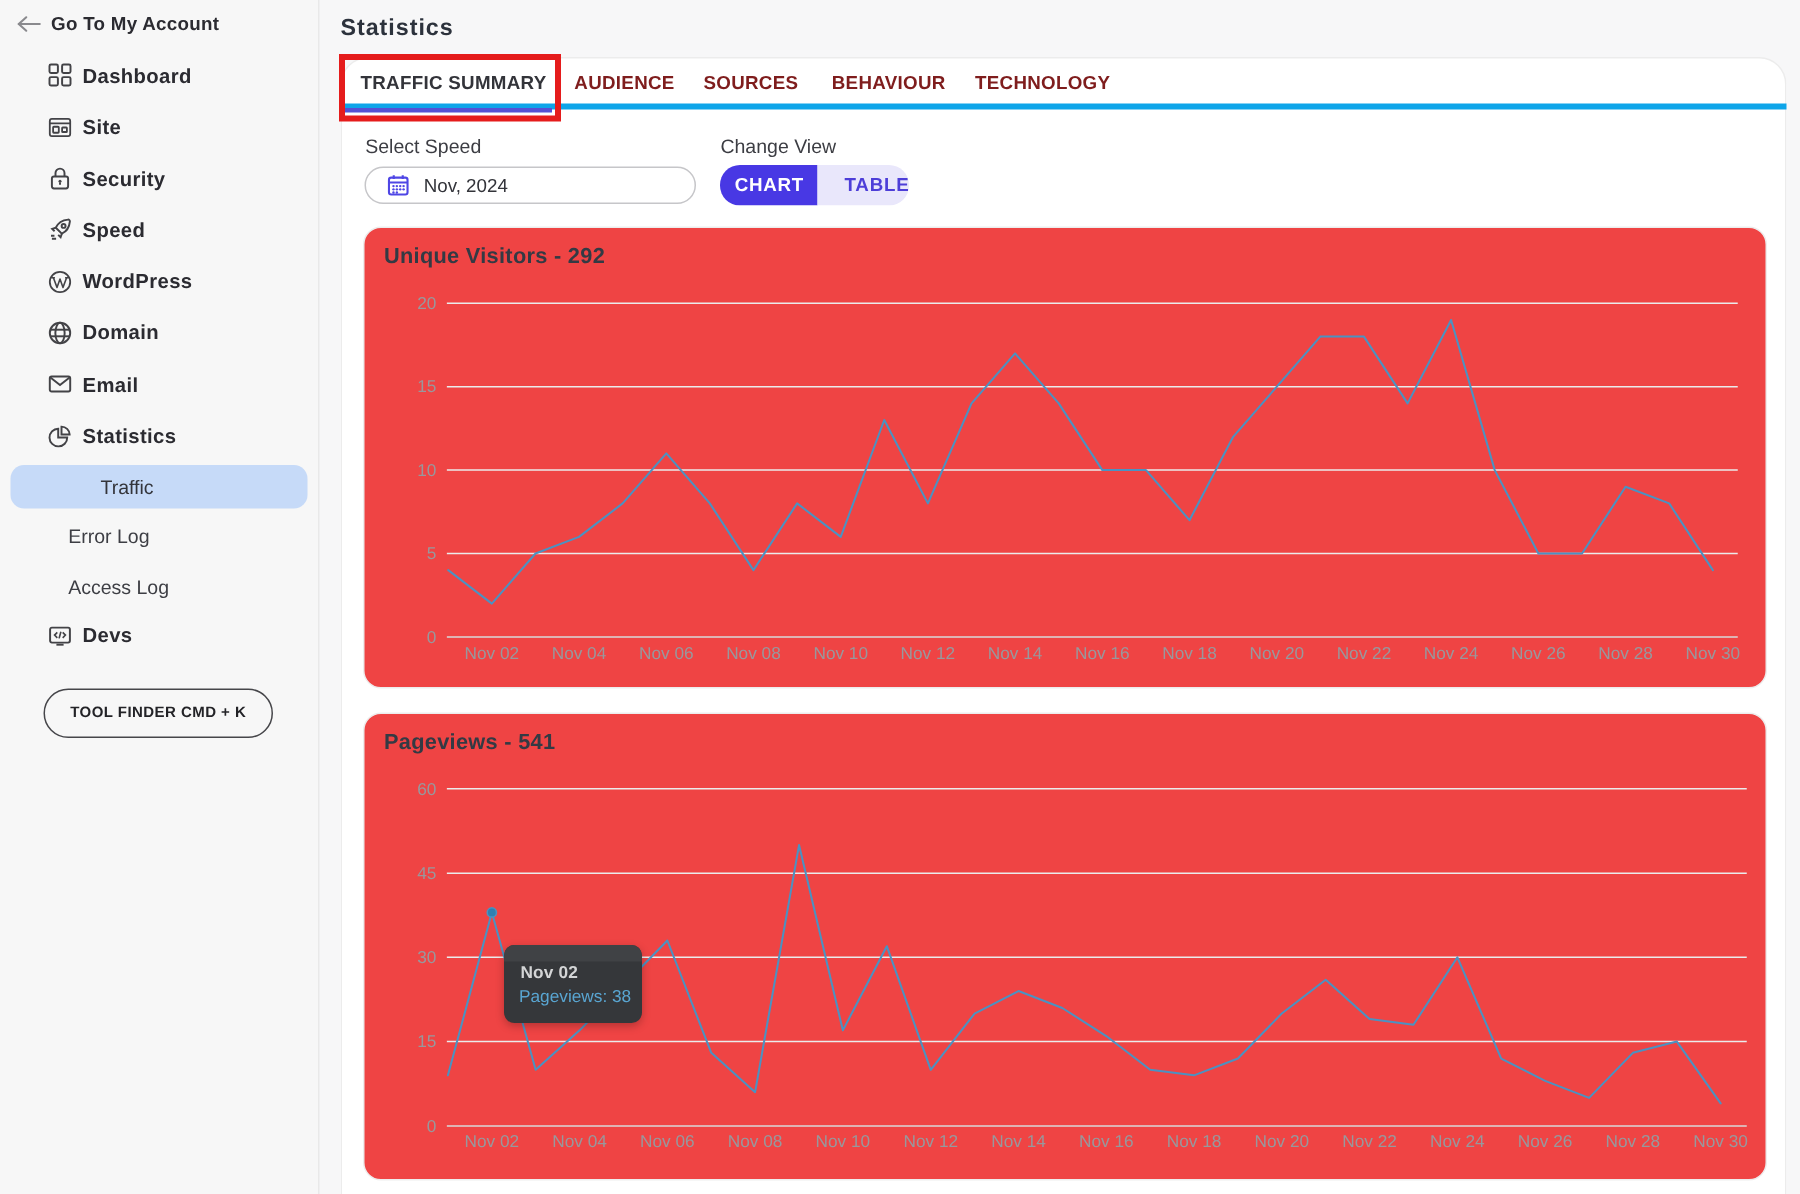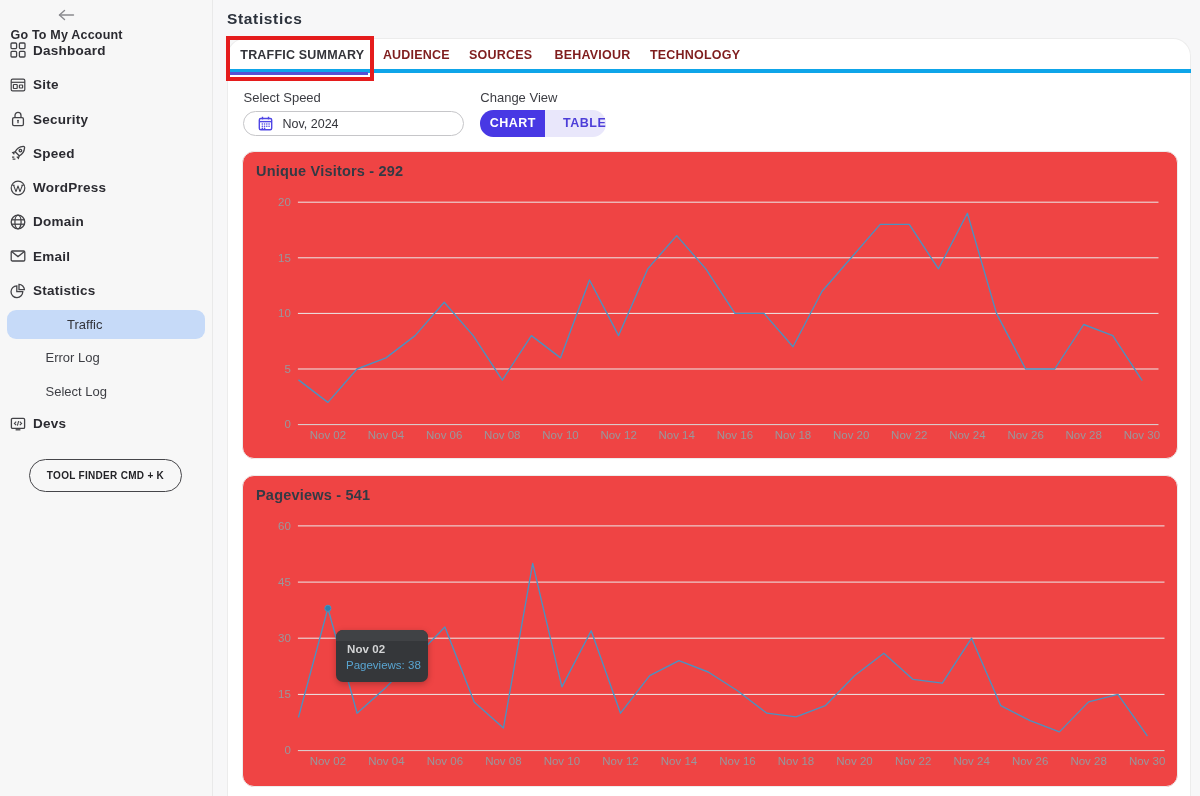--- a/index.html
+++ b/index.html
@@ -1,19 +1,19 @@
 <!DOCTYPE html>
 <html><head><meta charset="utf-8">
 <style>
 *{margin:0;padding:0;box-sizing:border-box;}
 html,body{width:1200px;height:796px;overflow:hidden;background:#f7f7f8;font-family:"Liberation Sans",sans-serif;}
 
 #sidebar{position:absolute;left:0;top:0;width:213px;height:796px;background:#f7f7f7;border-right:1px solid #e9e9e9;}
-.goto{position:absolute;left:10.5px;top:9px;display:flex;align-items:center;gap:6.5px;font-size:12.5px;font-weight:bold;color:#2b2b31;letter-spacing:0.2px;flex-direction:column;}
-.sitem{position:absolute;left:10px;display:flex;align-items:center;gap:7px;height:22px;justify-content:center;}
+.goto{position:absolute;left:10.5px;top:9px;display:flex;align-items:center;gap:6.5px;font-size:12.5px;font-weight:bold;color:#2b2b31;letter-spacing:0.2px;}
+.sitem{position:absolute;left:32px;display:flex;align-items:center;gap:7px;height:22px;justify-content:center;}
 .sic{width:16px;height:16px;display:inline-block;}
 .sic svg{display:block;}
 .slab{font-size:13.5px;font-weight:bold;color:#2b2b31;letter-spacing:0.25px;}
 .pill-active{position:absolute;left:7px;top:310px;width:198px;height:29px;background:#c6daf8;border-radius:9px;font-size:13px;color:#33343a;line-height:29px;padding-left:60px;}
 .ssub{position:absolute;left:45.5px;font-size:13px;color:#3d3e44;height:18px;line-height:18px;}
 .toolbtn{position:absolute;left:29px;top:459px;width:153px;height:33px;border:1.2px solid #46464a;border-radius:16.5px;font-size:10px;font-weight:bold;letter-spacing:0.3px;color:#232327;text-align:center;line-height:31px;}
 
 #htitle{position:absolute;left:227px;top:10px;font-size:15.5px;font-weight:bold;color:#2c323c;letter-spacing:0.65px;}
 #panel{position:absolute;left:226.5px;top:38px;width:964px;height:758px;background:#fff;border:1px solid #ececec;border-bottom:none;border-radius:18px 18px 0 0;}
 #tabbar{position:absolute;left:226.5px;top:38px;width:964px;height:35px;border-bottom:4px solid #0ea5e9;padding-left:16px;}
@@ -141,21 +141,21 @@
           <g fill="none" stroke="#434347" stroke-width="1.3">
             <path d="M12.8 8.6 A5.9 5.9 0 1 1 6.8 2.8 L6.8 8.6 Z"></path>
             <path d="M9 1.4 A5.4 5.4 0 0 1 14.4 6.6 L9 6.6 Z"></path>
           </g>
         </svg>
       </span>
       <span class="slab">Statistics</span>
     </div>
 <div class="pill-active">Traffic</div>
 <div class="ssub" style="top:349px">Error Log</div>
-<div class="ssub" style="top:382.5px">Select Log</div>
+<div class="ssub" style="top:382.5px">Access Log</div>
 <div class="sitem" style="top:412.6px">
       <span class="sic">
         <svg width="16" height="16" viewBox="0 0 16 16">
           <g fill="none" stroke="#434347" stroke-width="1.3">
             <rect x="1.4" y="2.4" width="13.2" height="10" rx="1.2"></rect>
             <path d="M5.6 13.8 h4.8"></path>
             <path d="M6.2 5.6 L4.4 7.4 L6.2 9.2 M9.8 5.6 L11.6 7.4 L9.8 9.2 M8.6 5.2 L7.4 9.6" stroke-width="1.1"></path>
           </g>
         </svg>
       </span>

